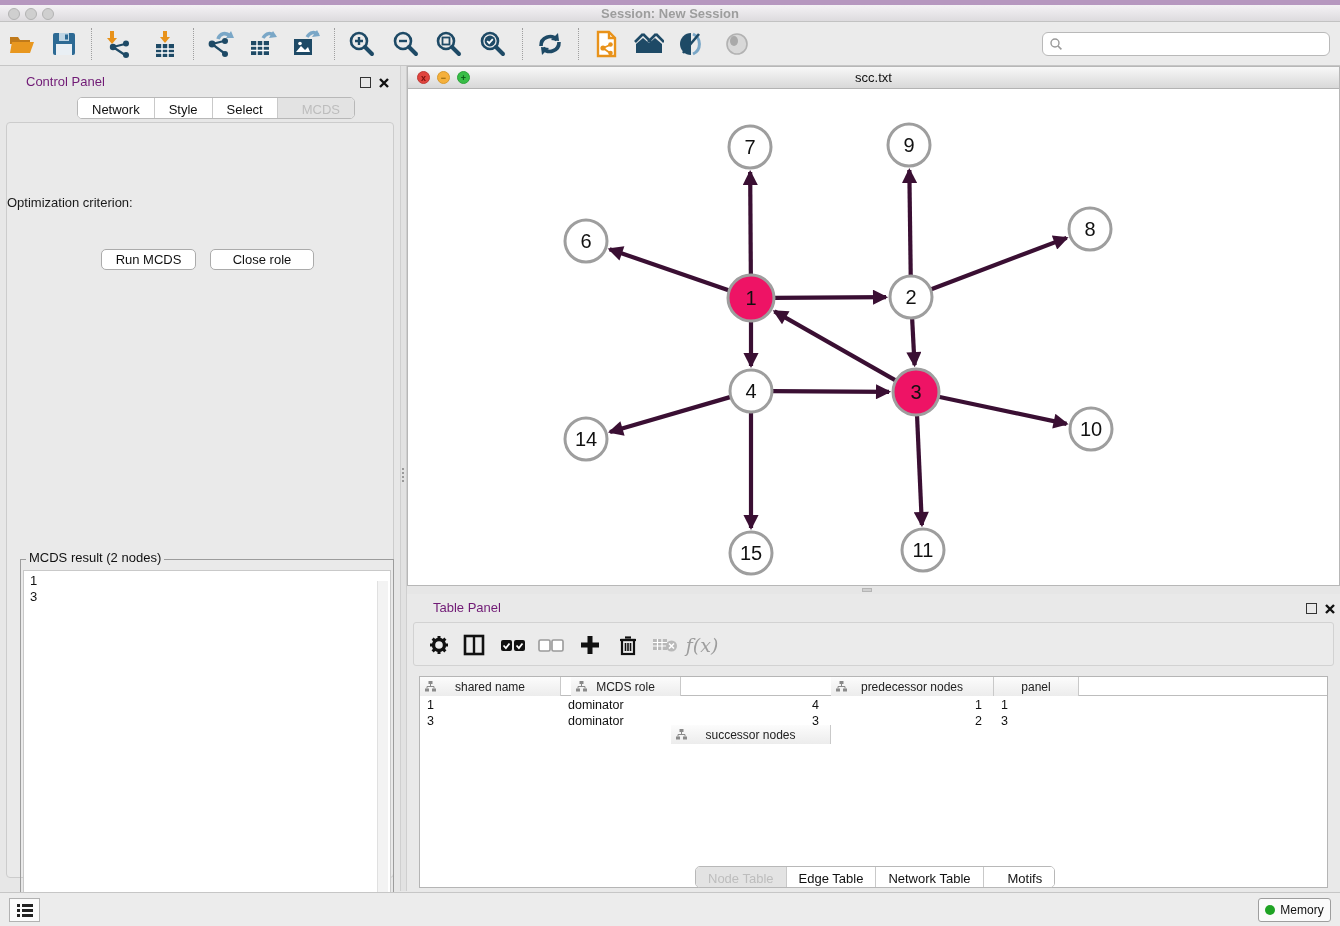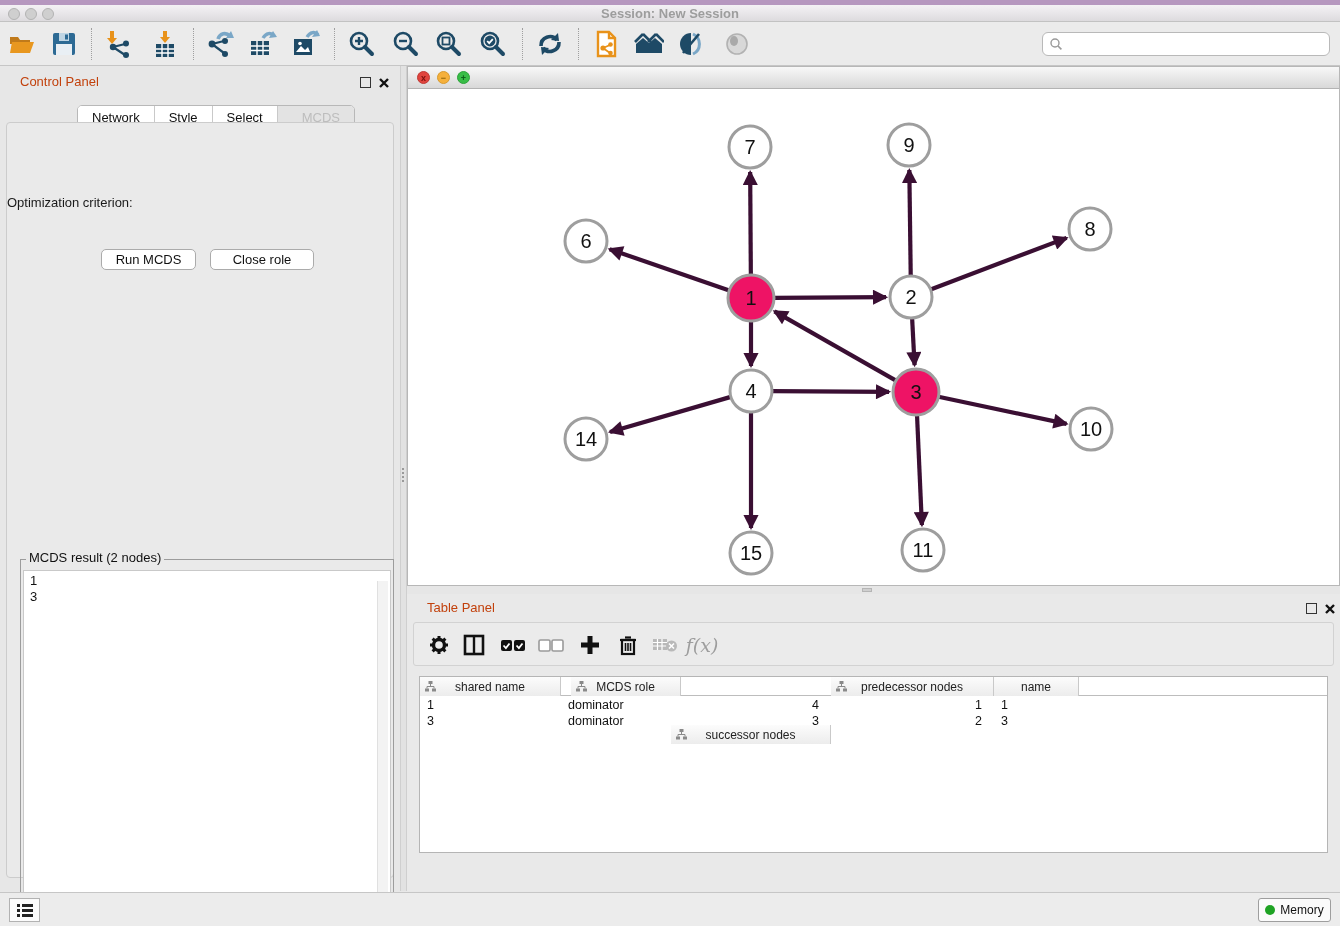--- a/index.html
+++ b/index.html
@@ -15,25 +15,25 @@
   
   .toolbar { position:absolute; left:0; top:22px; width:1340px; height:44px; background:#ebebeb; border-bottom:1px solid #c6c6c6; }
   .tb-icon { position:absolute; top:7px; width:30px; height:30px; display:flex; align-items:center; justify-content:center; }
   .tb-sep { position:absolute; top:6px; width:0; height:32px; border-left:1px dotted #9f9f9f; }
   .search-box { position:absolute; right:10px; top:10px; width:288px; height:24px; background:#fff; border:1px solid #b9b9b9; border-radius:6px; display:flex; align-items:center; padding-left:6px; }
   .search-box input { border:none; outline:none; flex:1; font-size:12px; font-family:"Liberation Sans",sans-serif; background:transparent; }
 
   
   .control-panel { position:absolute; left:0; top:66px; width:400px; height:825px; background:#e7e7e7; }
   .panel-head { position:absolute; left:0; top:4px; width:100%; height:24px; }
-  .panel-head .ph-title { position:absolute; left:20px; top:4px; font-size:13px; color:#c2410c; }
+  .panel-head .ph-title { position:absolute; left:26px; top:4px; font-size:13px; color:#701a75; }
   .ph-float { position:absolute; width:11px; height:11px; border:1.5px solid #333; top:7px; }
   .ph-close { position:absolute; width:12px; height:12px; top:7px; }
 
-  .tabgroup { display:flex; border:1px solid #b8b8b8; border-radius:5px; overflow:hidden; background:#fff; height:22px;margin-top:8px; }
+  .tabgroup { display:flex; border:1px solid #b8b8b8; border-radius:5px; overflow:hidden; background:#fff; height:22px; }
   .tabgroup .tab { padding:2px 14px 0; font-size:13px; color:#111; background:#fff; border-right:1px solid #c9c9c9; display:flex; align-items:center; }
   .tabgroup .tab:last-child { border-right:none;padding-left:24px; }
   .tabgroup .tab.sel { background:#e3e3e3; color:#bdbdbd; }
   .cp-tabs { position:absolute; left:77px; top:31px; }
 
   .cp-content { position:absolute; left:6px; top:56px; width:388px; height:756px; background:#eaeaea; border:1px solid #cccccc; border-radius:4px; }
   .opt-label { position:absolute; left:0; width:100%; top:72px; text-align:left; font-size:13px; }
   .dropdown { position:absolute; left:44px; top:93px; width:310px; height:22px; background:#fff; border:1px solid #b2b2b2; border-radius:5px; display:flex; align-items:center; padding:0 8px; font-size:13px; }
   .dropdown .dd-label { flex:1; }
   .btn { background:#fff; border:1px solid #ababab; border-radius:5px; height:21px; font-size:13px; display:flex; align-items:center; justify-content:center; color:#111; }
@@ -61,21 +61,21 @@
   .light.red { left:9px; background:#e0443e; border:1px solid #c03a35; color:#7c100d; }
   .light.yel { left:29px; background:#f5b03b; border:1px solid #d89a2e; color:#8f6408; }
   .light.grn { left:49px; background:#38bd47; border:1px solid #2da33a; color:#0d611a; }
   .net-canvas { position:absolute; left:0; top:22px; width:931px; height:496px; background:#fff; }
 
   
   .table-panel { position:absolute; left:407px; top:594px; width:933px; height:297px; background:#e9e9e9; }
   .tp-toolbar { position:absolute; left:6px; top:28px; width:921px; height:44px; background:#ebebeb; border:1px solid #d2d2d2; border-radius:3px; }
   .tp-icon { position:absolute; top:9px; width:26px; height:26px; display:flex; align-items:center; justify-content:center; }
   .tp-fx { font-family:"DejaVu Serif", serif; font-style:italic; color:#9d9d9d; font-size:19px; }
-  .dtable { position:absolute; left:12px; top:82px; width:909px; height:177px; background:#fff; border:1px solid #b5b5b5;text-align:center; }
+  .dtable { position:absolute; left:12px; top:82px; width:909px; height:212px; background:#fff; border:1px solid #b5b5b5;text-align:center; }
   .dt-header { position:absolute; left:0; top:0; height:19px; width:100%; border-bottom:1px solid #bdbdbd; }
   .dt-hcell { position:absolute; top:0; height:19px; background:linear-gradient(#fcfcfc,#ececec); border-right:1px solid #c9c9c9; display:flex; align-items:center; justify-content:center; font-size:12px; color:#222; }
   .dt-hcell .hicon { position:absolute; left:5px; top:4px; }
   .dt-row { position:absolute; left:0; height:16px; width:100%; }
   .dt-cell { position:absolute; top:0; height:16px; font-size:12.5px; color:#111; display:flex; align-items:center; }
   .tp-tabs { position:absolute; left:288px; top:272px; }
   .tp-tabs .tab { padding:2px 12px 0; }
 
   
   .statusbar { position:absolute; left:0; top:892px; width:1340px; height:34px; background:#ececec; border-top:1px solid #c6c6c6; }
@@ -291,20 +291,21 @@
 
 <div class="v-divider">
     <div class="v-handle"></div>
   </div>
 
 <div class="net-window">
   <div class="net-titlebar">
     <span class="light red">x</span>
     <span class="light yel">−</span>
     <span class="light grn">+</span>
+    <div class="net-title">scc.txt</div>
   </div>
   <div class="net-canvas">
     <svg width="931" height="496" viewBox="0 0 931 496">
         <defs>
           <marker id="arrow" viewBox="0 0 10 10" refX="8.6" refY="5" markerWidth="4.4" markerHeight="3.6" orient="auto">
             <path d="M0 0 L10 5 L0 10 Z" fill="#3a0f33"></path>
           </marker>
         </defs>
         <line x1="342.84768545925334" y1="186.0005043472541" x2="342.1655592834203" y2="82.99945179646292" stroke="#3a0f33" stroke-width="4.2" marker-end="url(#arrow)"></line>
         <line x1="321.2606252742353" y1="201.4900341856449" x2="201.6297551367008" y2="160.1630063199512" stroke="#3a0f33" stroke-width="4.2" marker-end="url(#arrow)"></line>
@@ -482,41 +483,47 @@
             <g fill="#8a8a8a">
               <rect x="3.5" y="0" width="4" height="3"></rect>
               <rect x="0" y="7.5" width="4" height="3"></rect>
               <rect x="7" y="7.5" width="4" height="3"></rect>
             </g>
             <path d="M5.5 3 v2.5 M2 7.5 v-2 h7 v2" stroke="#8a8a8a" stroke-width="1" fill="none"></path>
           </svg>
           <span>predecessor nodes</span>
         </div>
         <div class="dt-hcell" style="left: 574px; width: 85px;">
-          <span>name</span>
+          <span>panel</span>
         </div>
       </div>
     <div>
         <div class="dt-row" style="top: 20px;">
           <div class="dt-cell" style="left: 0px; width: 141px; justify-content: flex-start; padding: 0px 0px 0px 7px;">1</div>
           <div class="dt-cell" style="left: 141px; width: 110px; justify-content: flex-start; padding: 0px 0px 0px 7px;">dominator</div>
           <div class="dt-cell" style="left: 251px; width: 160px; justify-content: flex-end; padding: 0px 12px 0px 0px;">4</div>
           <div class="dt-cell" style="left: 411px; width: 163px; justify-content: flex-end; padding: 0px 12px 0px 0px;">1</div>
           <div class="dt-cell" style="left: 574px; width: 85px; justify-content: flex-start; padding: 0px 0px 0px 7px;">1</div>
         </div>
         <div class="dt-row" style="top: 36px;">
           <div class="dt-cell" style="left: 0px; width: 141px; justify-content: flex-start; padding: 0px 0px 0px 7px;">3</div>
           <div class="dt-cell" style="left: 141px; width: 110px; justify-content: flex-start; padding: 0px 0px 0px 7px;">dominator</div>
           <div class="dt-cell" style="left: 251px; width: 160px; justify-content: flex-end; padding: 0px 12px 0px 0px;">3</div>
           <div class="dt-cell" style="left: 411px; width: 163px; justify-content: flex-end; padding: 0px 12px 0px 0px;">2</div>
           <div class="dt-cell" style="left: 574px; width: 85px; justify-content: flex-start; padding: 0px 0px 0px 7px;">3</div>
         </div>
       </div>
   </div>
 
+  <div class="tabgroup tp-tabs">
+      <div class="tab sel">Node Table</div>
+      <div class="tab">Edge Table</div>
+      <div class="tab">Network Table</div>
+      <div class="tab">Motifs</div>
+    </div>
 </div>
 
 <div class="statusbar">
   <div class="sb-list-btn">
     <svg width="18" height="15" viewBox="0 0 18 15">
         <g fill="#222">
           <rect x="1" y="1" width="3" height="3"></rect>
           <rect x="6" y="1" width="11" height="3"></rect>
           <rect x="1" y="6" width="3" height="3"></rect>
           <rect x="6" y="6" width="11" height="3"></rect>

